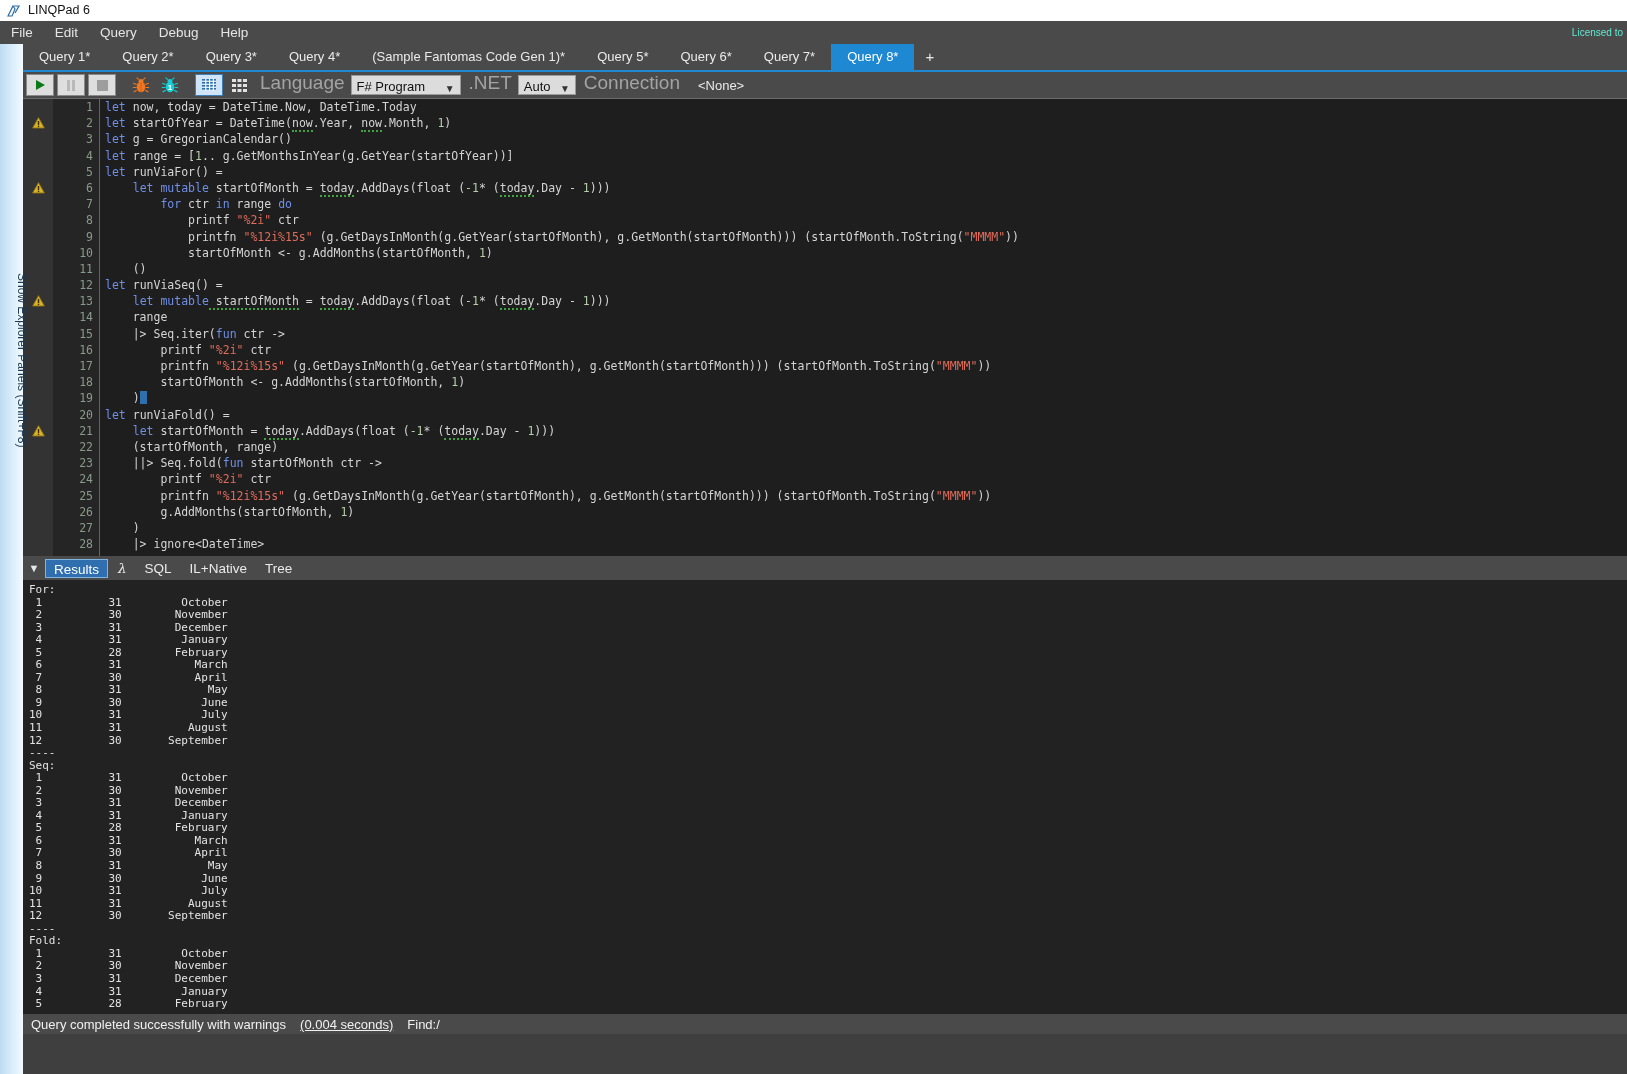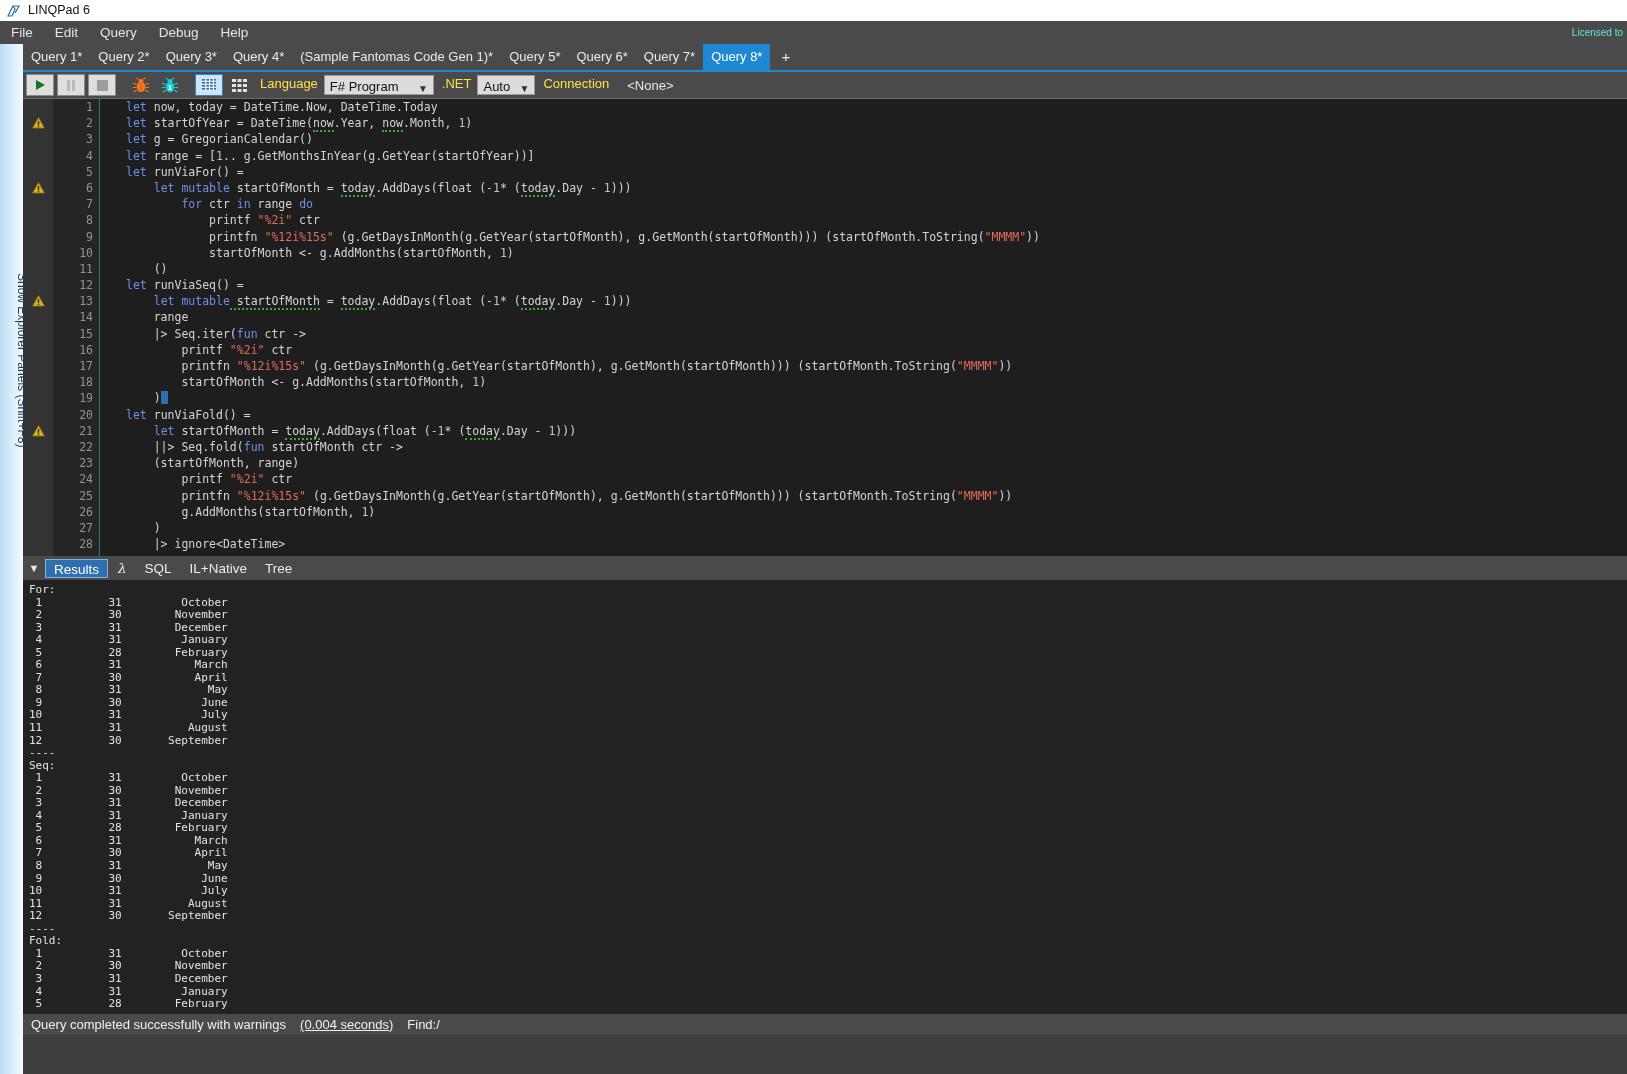--- a/index.html
+++ b/index.html
@@ -32,21 +32,21 @@
     font-size:10px;color:#5eead4;
   }
 
   
   .tabstrip{
     position:absolute;left:0;top:44px;width:1627px;height:26px;
     background:#4a4a4a;display:flex;align-items:flex-end;
   }
   .tabstrip .leftcap{width:23px;height:26px;background:linear-gradient(90deg,#cfe6f5,#eaf4fb);}
   .tab{
-    height:26px;line-height:26px;padding:0 8px;font-size:13px;color:#eaeaea;
+    height:26px;line-height:26px;padding:0 16px;font-size:13px;color:#eaeaea;
     white-space:nowrap;cursor:default;
   }
   .tab.active{background:#1e88d2;color:#ffffff;}
   .tab-add{
     height:26px;line-height:26px;padding:0 11px;font-size:15px;color:#e8e8e8;cursor:default;
   }
   .tab-underline{
     position:absolute;left:23px;top:70px;width:1604px;height:2px;background:#1e88d2;
   }
 
@@ -55,21 +55,21 @@
     position:absolute;left:23px;top:72px;width:1604px;height:26px;
     background:#4a4a4a;display:flex;align-items:center;
   }
   .tb-btn{
     width:28px;height:22px;margin-left:3px;display:flex;align-items:center;justify-content:center;
     border:1px solid #8a8a8a;background:#dedede;cursor:default;box-sizing:border-box;
   }
   .tb-btn.flat{border:none;background:transparent;width:26px;}
   .tb-btn.selected{border:1px solid #3d7fb5;background:#cfe4f7;}
   .tb-sep{width:9px;}
-  .tb-label{font-size:13px;color:#fde047;margin:0 6px 4px 8px;}
+  .tb-label{font-size:19px;color:#a3a3a3;margin:0 6px 4px 8px;}
   .tb-combo{
     height:20px;background:#dcdcdc;border:1px solid #9a9a9a;color:#111;font-size:13px;
     display:flex;align-items:flex-end;justify-content:space-between;box-sizing:border-box;cursor:default;
   }
   .tb-combo span.v{padding-left:5px;white-space:nowrap;}
   .tb-combo span.cv{padding-right:5px;font-size:10px;color:#333;}
   .combo-lang{width:110px;}
   .combo-net{width:58px;}
   .tb-conn{font-size:13px;color:#e9e9e9;margin-left:12px;}
 
@@ -88,21 +88,20 @@
     position:absolute;left:76px;top:0;width:6px;height:100%;background:#1e1e1e;
     border-left:1px solid #2f7d72;
   }
   .code-area{
     position:absolute;left:82px;top:0;right:0;bottom:0;overflow:hidden;
   }
   .codeline{
     height:16.2px;line-height:16.2px;white-space:pre;
     font-family:"DejaVu Sans Mono","Liberation Mono",monospace;font-size:11.5px;
     color:#d4d4d4;
-    margin-left:21px;
   }
   .lnum{
     height:16.2px;line-height:16.2px;text-align:right;padding-right:6px;
     font-family:"DejaVu Sans Mono","Liberation Mono",monospace;font-size:11.5px;color:#8a9a8a;
   }
   .warnrow{height:16.2px;display:flex;align-items:center;justify-content:center;}
   .kw{color:#6f8fe8;}
   .str{color:#e06c5a;}
   .num{color:#b5cea8;}
   .pln{color:#d4d4d4;}
@@ -378,22 +377,22 @@
         <div class="codeline"><span class="kw">let</span><span class="pln"> runViaSeq() =</span></div>
         <div class="codeline"><span class="pln">    </span><span class="kw">let mutable</span><span class="sq"> startOfMonth</span><span class="pln"> = </span><span class="sq">today</span><span class="pln">.AddDays(float (</span><span class="num">-1</span><span class="pln">* (</span><span class="sq">today</span><span class="pln">.Day - </span><span class="num">1</span><span class="pln">)))</span></div>
         <div class="codeline"><span class="pln">    range</span></div>
         <div class="codeline"><span class="pln">    |&gt; Seq.iter(</span><span class="kw">fun</span><span class="pln"> ctr -&gt;</span></div>
         <div class="codeline"><span class="pln">        printf </span><span class="str">"%2i"</span><span class="pln"> ctr</span></div>
         <div class="codeline"><span class="pln">        printfn </span><span class="str">"%12i%15s"</span><span class="pln"> (g.GetDaysInMonth(g.GetYear(startOfMonth), g.GetMonth(startOfMonth))) (startOfMonth.ToString(</span><span class="str">"MMMM"</span><span class="pln">))</span></div>
         <div class="codeline"><span class="pln">        startOfMonth &lt;- g.AddMonths(startOfMonth, </span><span class="num">1</span><span class="pln">)</span></div>
         <div class="codeline"><span class="pln">    )</span><span class="caret"></span></div>
         <div class="codeline"><span class="kw">let</span><span class="pln"> runViaFold() =</span></div>
         <div class="codeline"><span class="pln">    </span><span class="kw">let</span><span class="pln"> startOfMonth = </span><span class="sq">today</span><span class="pln">.AddDays(float (</span><span class="num">-1</span><span class="pln">* (</span><span class="sq">today</span><span class="pln">.Day - </span><span class="num">1</span><span class="pln">)))</span></div>
+        <div class="codeline"><span class="pln">    (startOfMonth, range)</span></div>
         <div class="codeline"><span class="pln">    ||&gt; Seq.fold(</span><span class="kw">fun</span><span class="pln"> startOfMonth ctr -&gt;</span></div>
-        <div class="codeline"><span class="pln">    (startOfMonth, range)</span></div>
         <div class="codeline"><span class="pln">        printf </span><span class="str">"%2i"</span><span class="pln"> ctr</span></div>
         <div class="codeline"><span class="pln">        printfn </span><span class="str">"%12i%15s"</span><span class="pln"> (g.GetDaysInMonth(g.GetYear(startOfMonth), g.GetMonth(startOfMonth))) (startOfMonth.ToString(</span><span class="str">"MMMM"</span><span class="pln">))</span></div>
         <div class="codeline"><span class="pln">        g.AddMonths(startOfMonth, </span><span class="num">1</span><span class="pln">)</span></div>
         <div class="codeline"><span class="pln">    )</span></div>
         <div class="codeline"><span class="pln">    |&gt; ignore&lt;DateTime&gt;</span></div>
       </div>
   </div>
 
   <div class="resbar">
     <div class="res-tri">▼</div>

